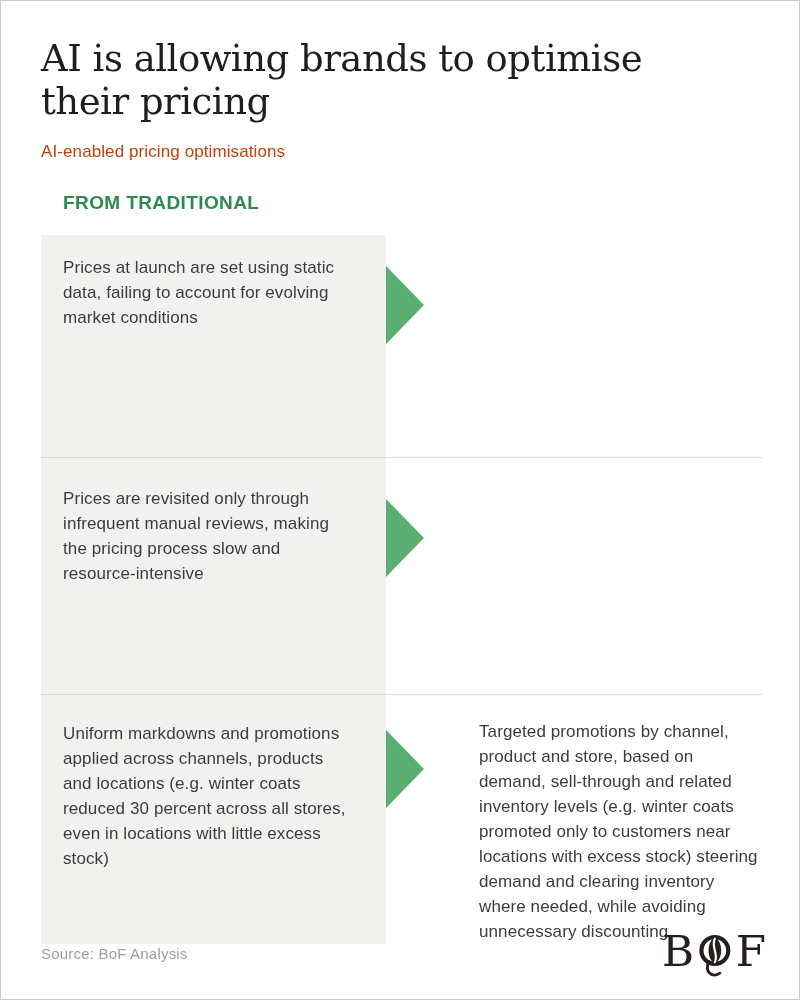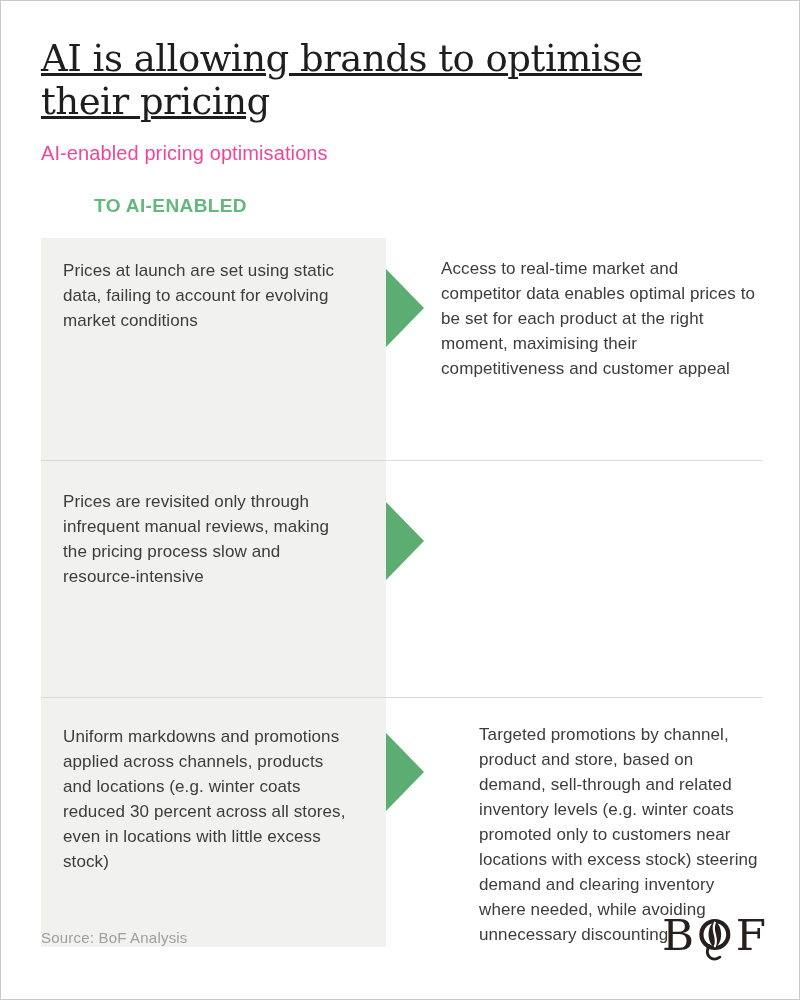--- a/index.html
+++ b/index.html
@@ -25,25 +25,24 @@
   }
   .page-title{
     font-family:"DejaVu Serif",serif;
     font-size:37px;
     line-height:43px;
     font-weight:500;
     color:var(--ink);
     letter-spacing:-0.5px;
     white-space:pre-line;
     margin:36px 40px 0 40px;
-    text-decoration:underline;
   }
   .page-subtitle{
-    font-size:20px;
-    color:#ec4899;
+    font-size:17px;
+    color:#c2410c;
     margin:19px 40px 0 40px;
     letter-spacing:0.1px;
   }
   .col-headers{
     display:flex;
     margin:30px 37px 0 40px;
   }
   .col-head{
     font-size:19px;
     font-weight:bold;
@@ -97,21 +96,21 @@
     width:0;height:0;
     border-top:39px solid transparent;
     border-bottom:39px solid transparent;
     border-left:38px solid var(--arrow-green);
   }
   .row-0 .arrow{top:31px;}
   .row-1 .arrow{top:41px;}
   .row-2 .arrow{top:35px;}
   .footer{
     position:absolute;
-    left:0;right:0;bottom:16px;
+    left:0;right:0;bottom:0;
     height:86px;
     display:flex;
     align-items:center;
     justify-content:space-between;
     padding:0 33px 6px 40px;
   }
   .source-note{
     font-size:15px;
     color:var(--muted);
     letter-spacing:0.2px;
@@ -122,29 +121,28 @@
 <body>
 
 <div class="canvas">
 
   <h1 class="page-title">AI is allowing brands to optimise
 their pricing</h1>
 
   <div class="page-subtitle">AI-enabled pricing optimisations</div>
 
   <div class="col-headers">
-    <div class="col-head to">TO AI-ENABLED</div>
+    <div class="col-head from">FROM TRADITIONAL</div>
   </div>
 
   <div class="table">
 
     <div class="row row-0">
       <div class="cell left">Prices at launch are set using static data, failing to account for evolving market conditions</div>
       <span class="arrow"></span>
-      <div class="cell right">Access to real-time market and competitor data enables optimal prices to be set for each product at the right moment, maximising their competitiveness and customer appeal</div>
     </div>
 
     <div class="row row-1">
       <div class="cell left">Prices are revisited only through infrequent manual reviews, making the pricing process slow and resource-intensive</div>
       <span class="arrow"></span>
     </div>
 
     <div class="row row-2">
       <div class="cell left">Uniform markdowns and promotions applied across channels, products and locations (e.g. winter coats reduced 30 percent across all stores, even in locations with little excess stock)</div>
       <span class="arrow"></span>

